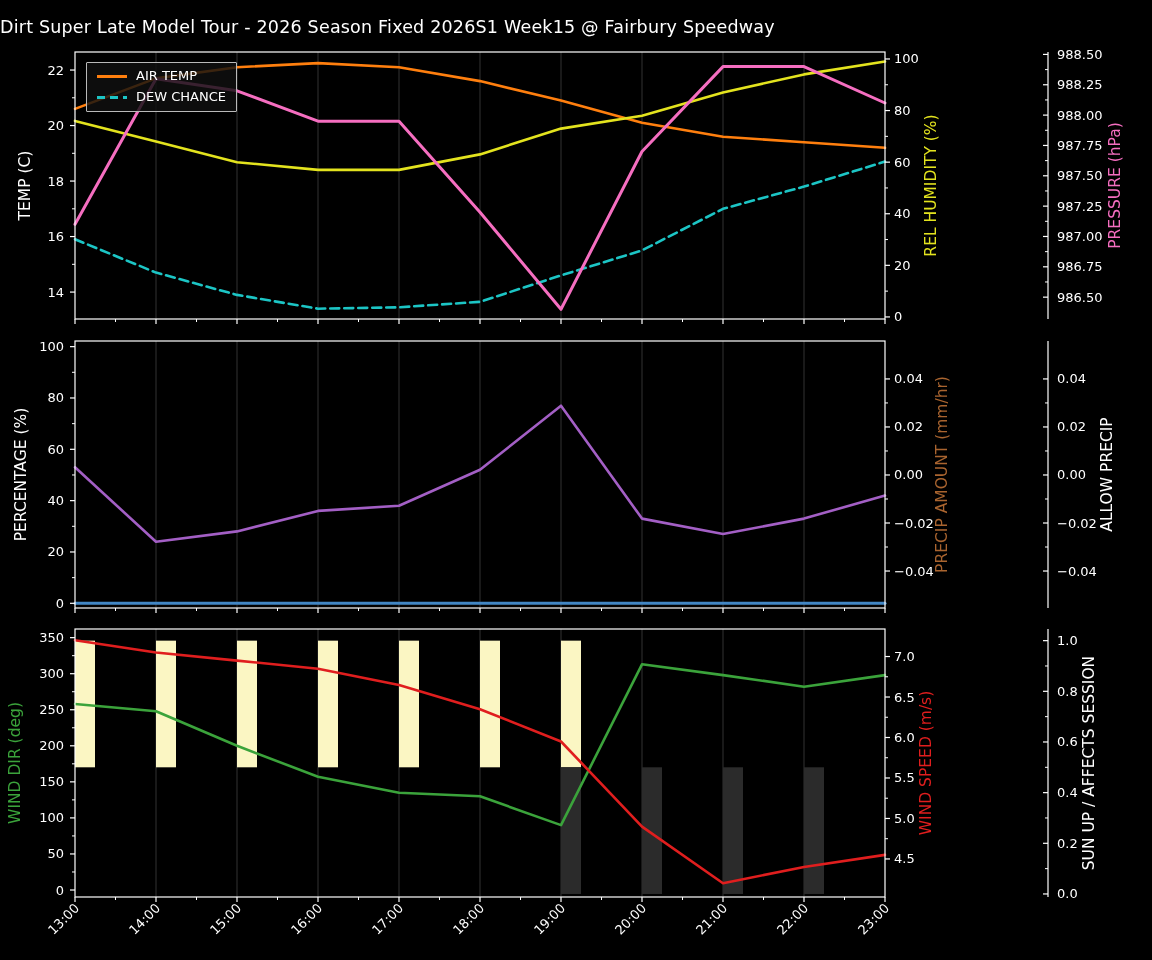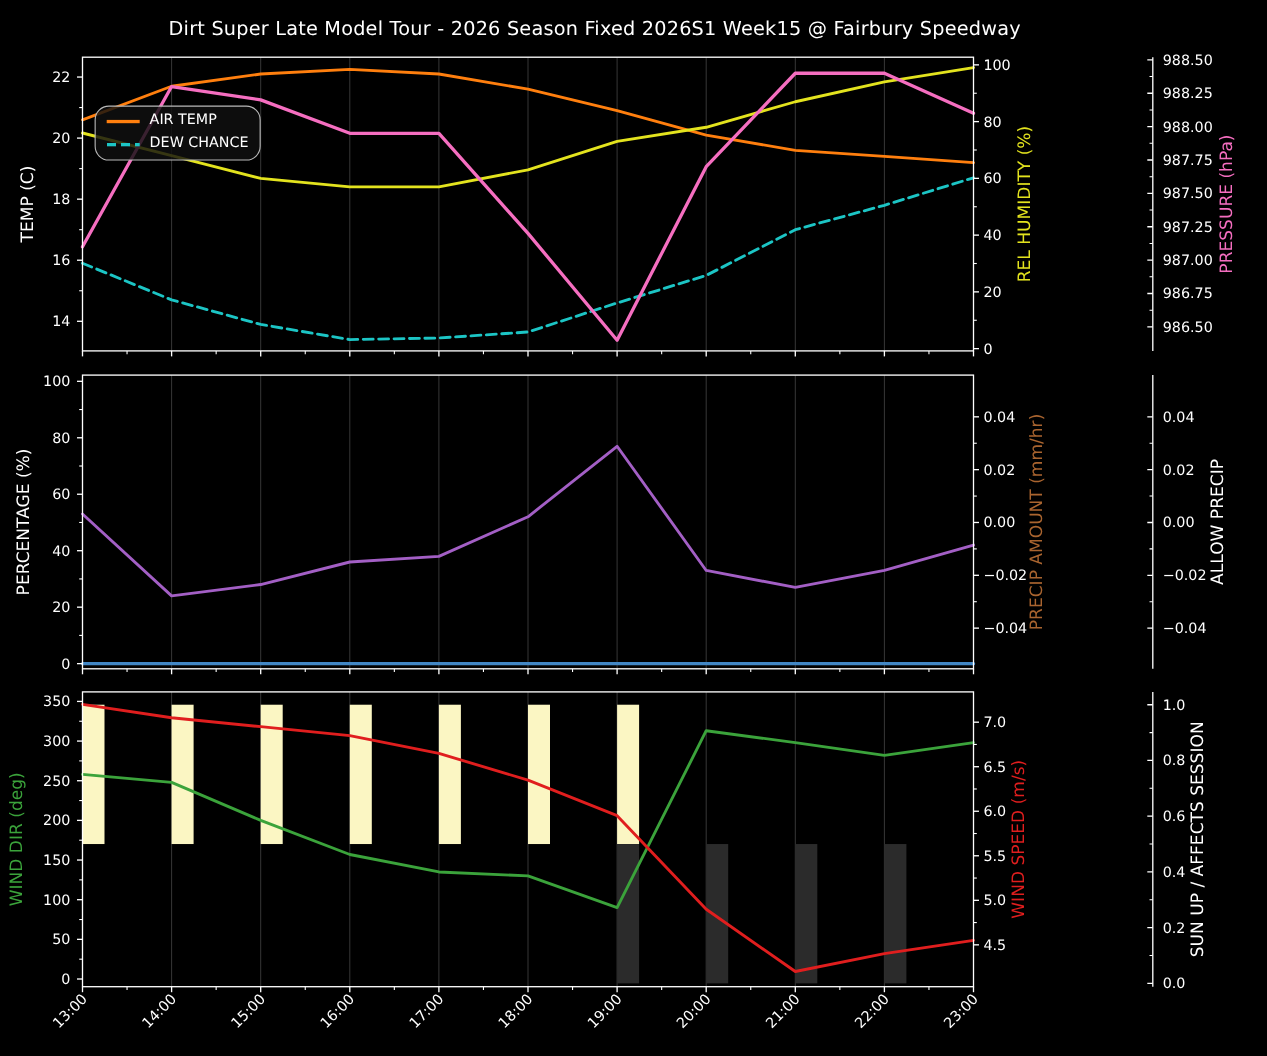--- a/index.html
+++ b/index.html
@@ -1,22 +1,22 @@
 <!DOCTYPE html>
 <html><head>
 <meta charset="utf-8">
 <style>
   html,body{margin:0;padding:0;background:#000;}
   .fig{position:relative;width:1152px;height:960px;background:#000;overflow:hidden;
        font-family:"DejaVu Sans","Liberation Sans",sans-serif;}
-  .title{position:absolute;top:17px;left:0;width:928px;text-align:right;color:#fff;
+  .title{position:absolute;top:17px;left:0;width:928px;text-align:left;color:#fff;
          font-size:17.5px;letter-spacing:0.2px;}
   svg{position:absolute;left:0;top:0;}
   .legend{position:absolute;background:rgba(16,16,16,0.82);border:1px solid #b9b9b9;
-          border-radius:13px;padding:6px 10px;display:flex;flex-direction:column;gap:6px;z-index:2;margin-top:34px;}
+          border-radius:1px;padding:6px 10px;display:flex;flex-direction:column;gap:6px;z-index:2;}
   .li{display:flex;align-items:center;gap:9px;}
   .lt{color:#fff;font-size:13px;line-height:1.15;white-space:nowrap;}
   .sw{width:30px;height:3px;flex:0 0 30px;}
   .sw.patch{height:12px;border:1px solid #666;}
 </style>
 </head>
 <body>
 
 <div class="fig">
   <div class="title">Dirt Super Late Model Tour - 2026 Season Fixed 2026S1 Week15 @ Fairbury Speedway</div>

